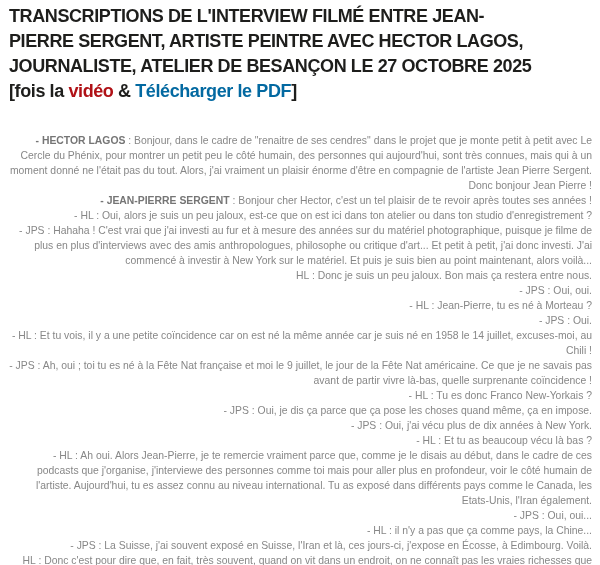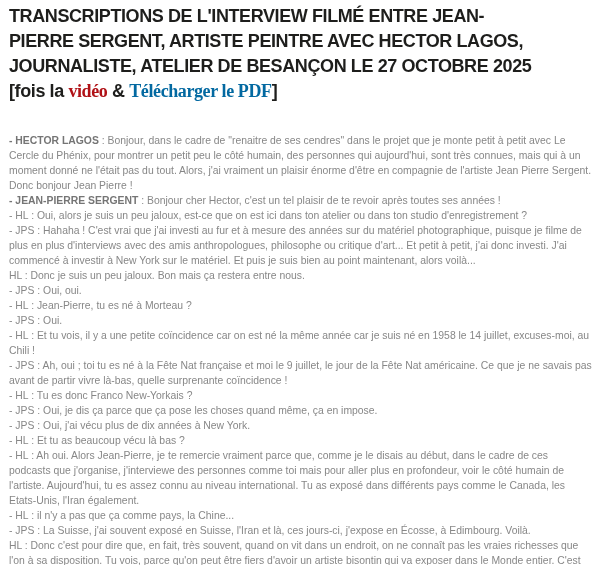--- a/index.html
+++ b/index.html
@@ -31,39 +31,39 @@
   .title-line {
     display: block;
     white-space: nowrap;
   }
   .link-line {
     display: block;
     white-space: nowrap;
   }
   .link-line a {
     text-decoration: none;
-    font-family: Liberation Serif, serif;
   }
   .video-link {
     color: #b01116;
   }
   .pdf-link {
     color: #0369a1;
   }
   
   .transcript {
     margin-top: 29px;
     font-size: 10.4px;
     line-height: 15px;
     color: #878787;
     letter-spacing: 0;
   }
   .transcript p {
     margin: 0;
     padding: 0;
+    text-align: right;
   }
   .speaker {
     font-weight: bold;
     color: #757575;
   }
 </style>
 </head>
 <body>
 
 <div class="page">
@@ -89,18 +89,19 @@
       <p><span>- JPS : Oui, oui.</span></p>
       <p><span>- HL : Jean-Pierre, tu es né à Morteau ?</span></p>
       <p><span>- JPS : Oui.</span></p>
       <p><span>- HL : Et tu vois, il y a une petite coïncidence car on est né la même année car je suis né en 1958 le 14 juillet, excuses-moi, au Chili !</span></p>
       <p><span>- JPS : Ah, oui ; toi tu es né à la Fête Nat française et moi le 9 juillet, le jour de la Fête Nat américaine. Ce que je ne savais pas avant de partir vivre là-bas, quelle surprenante coïncidence !</span></p>
       <p><span>- HL : Tu es donc Franco New-Yorkais ?</span></p>
       <p><span>- JPS : Oui, je dis ça parce que ça pose les choses quand même, ça en impose.</span></p>
       <p><span>- JPS : Oui, j'ai vécu plus de dix années à New York.</span></p>
       <p><span>- HL : Et tu as beaucoup vécu là bas ?</span></p>
       <p><span>- HL : Ah oui. Alors Jean-Pierre, je te remercie vraiment parce que, comme je le disais au début, dans le cadre de ces podcasts que j'organise, j'interviewe des personnes comme toi mais pour aller plus en profondeur, voir le côté humain de l'artiste. Aujourd'hui, tu es assez connu au niveau international. Tu as exposé dans différents pays comme le Canada, les Etats-Unis, l'Iran également.</span></p>
+      <p><span>- JPS : Oui, oui...</span></p>
       <p><span>- HL : il n'y a pas que ça comme pays, la Chine...</span></p>
       <p><span>- JPS : La Suisse, j'ai souvent exposé en Suisse, l'Iran et là, ces jours-ci, j'expose en Écosse, à Edimbourg. Voilà.</span></p>
       <p><span>HL : Donc c'est pour dire que, en fait, très souvent, quand on vit dans un endroit, on ne connaît pas les vraies richesses que l'on à sa disposition. Tu vois, parce qu'on peut être fiers d'avoir un artiste bisontin qui va exposer dans le Monde entier. C'est mon point de vue si tu veux. Jean-Pierre alors, encore une fois merci de m'accueillir dans ton atelier et j'aimerais parler avec toi afin que tu nous racontes un petit peu ton histoire. Tout petit, par exemple, jeune, tu étais comment à l'école ? Parce que un peintre, j'imagine, c'est un peu un rêveur, non ? Tu étais comment à l'école ?</span></p>
     </main>
 
 </div>
 
 </body></html>

